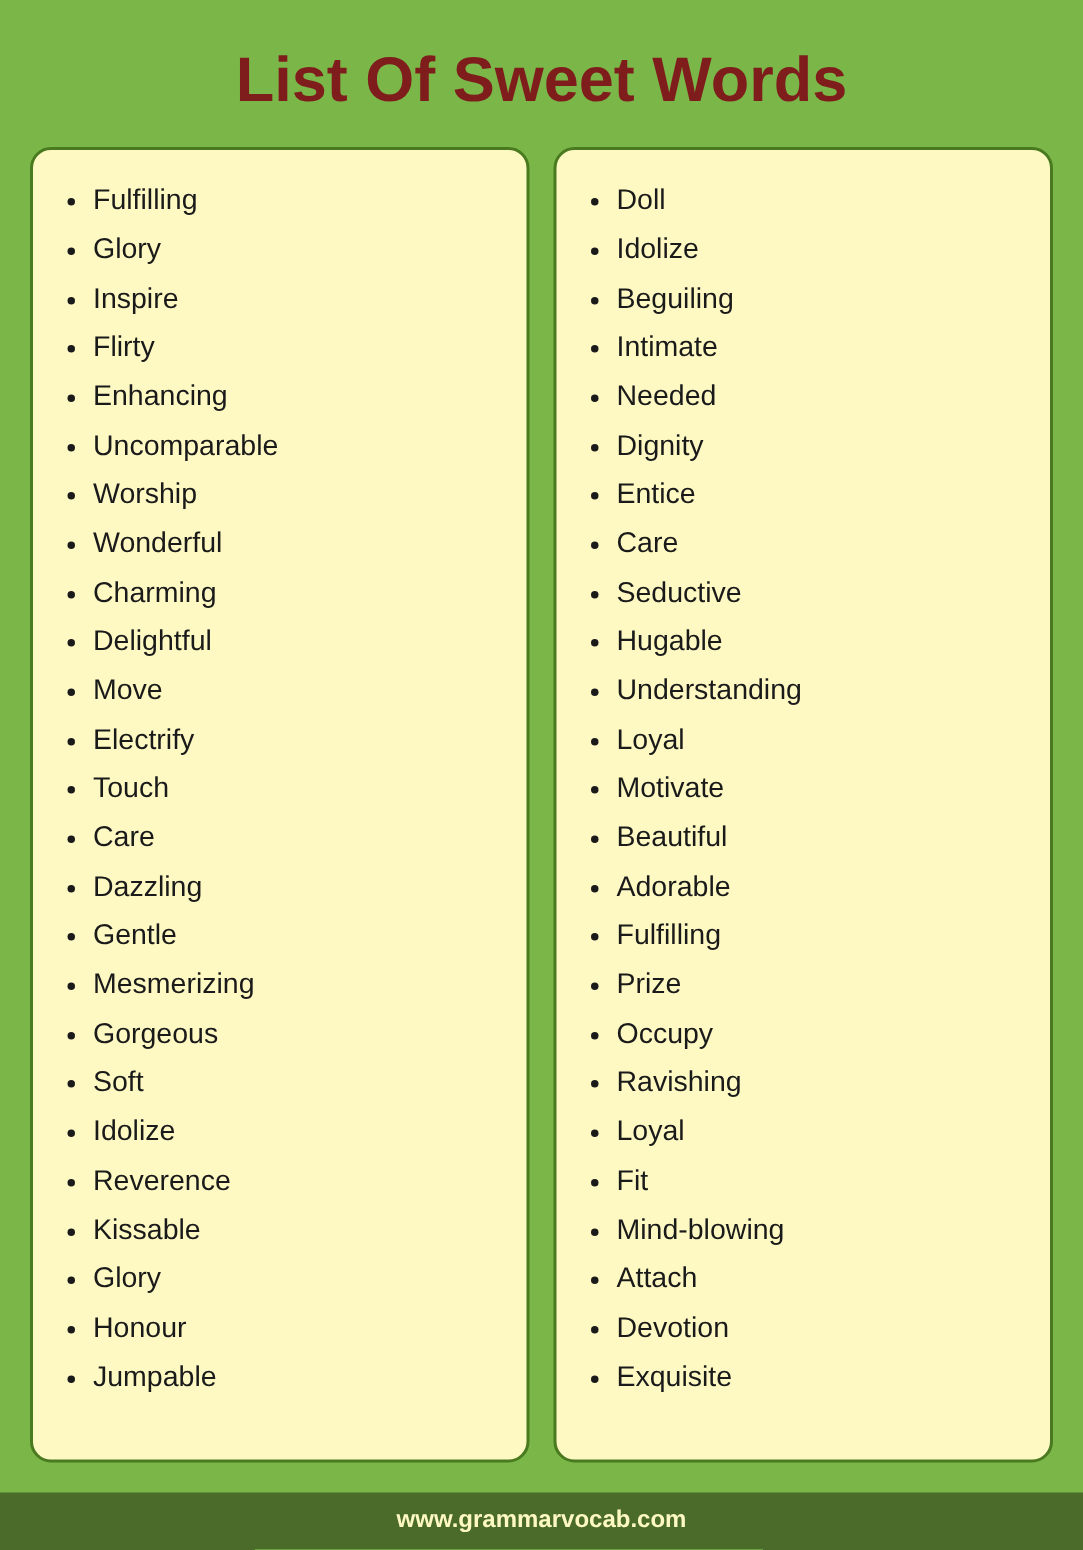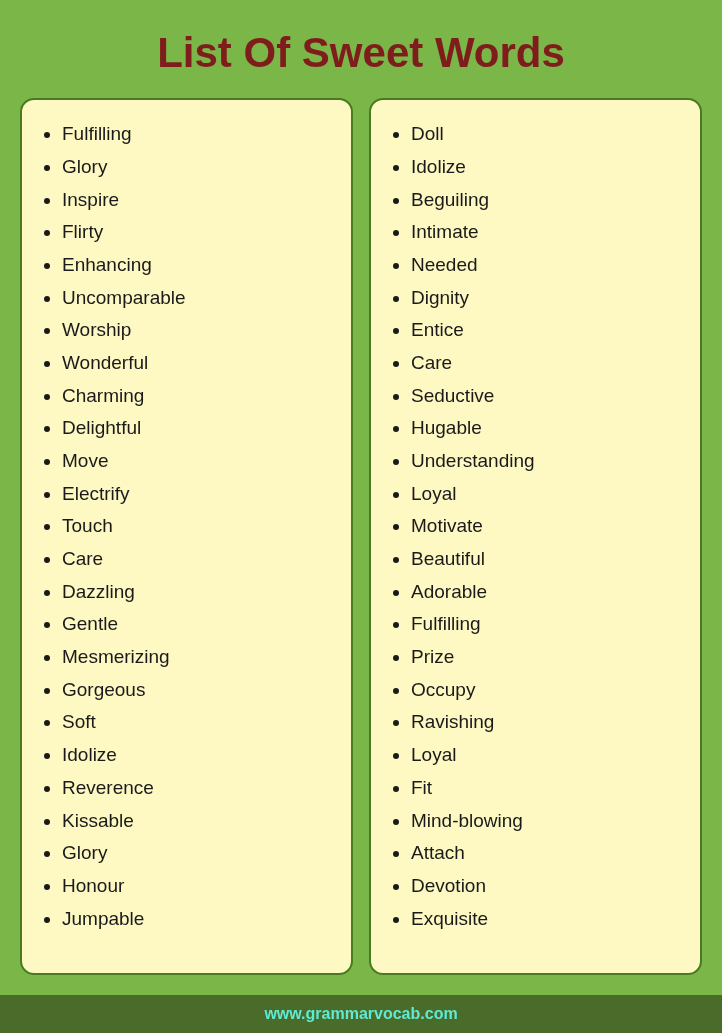--- a/index.html
+++ b/index.html
@@ -57,21 +57,21 @@
 
     .footer {
       width: 100%;
       background-color: #4a6b2a;
       text-align: center;
       padding: 10px;
       margin-top: auto;
     }
 
     .footer-text {
-      color: #5eead4;
+      color: #fef9c3;
       font-size: 16px;
       font-weight: 600;
     }
   </style>
 </head>
 <body>
 
 <h1 class="page-title">List Of Sweet Words</h1>
 
 <div class="lists-container">

